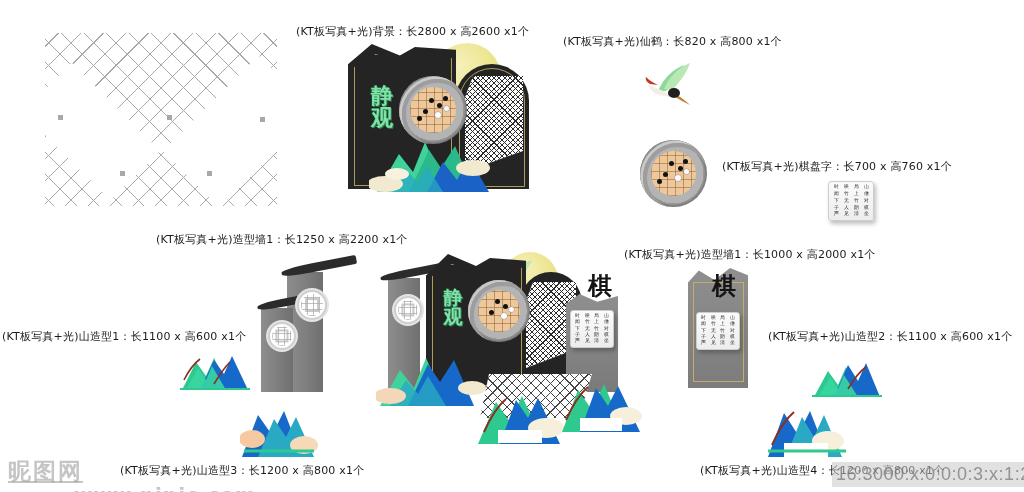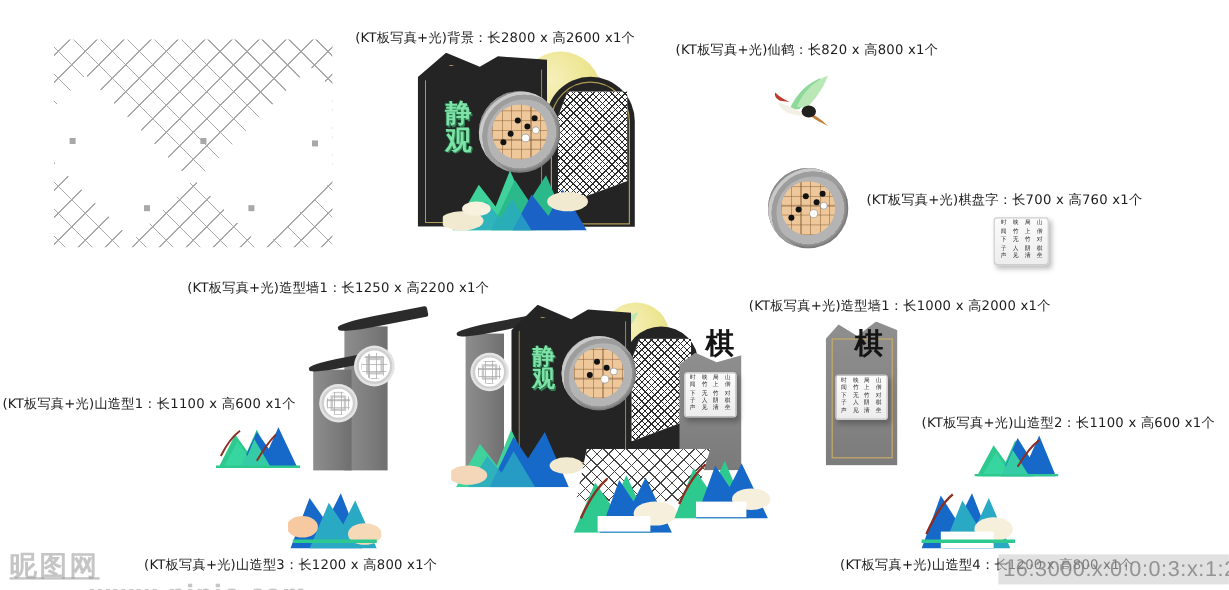--- a/index.html
+++ b/index.html
@@ -346,21 +346,21 @@
     <svg viewBox="0 0 70 40" preserveAspectRatio="none">
       <path d="M2 40 L16 12 L26 26 L34 8 L50 40 Z" fill="#2ec98e"></path>
       <path d="M20 40 L34 10 L44 24 L52 6 L68 40 Z" fill="#1668c9"></path>
       <path d="M6 40 L18 18 L26 30 L32 16 L46 40 Z" fill="#39d6a2" opacity=".9"></path>
       <path d="M4 30 C10 18 16 12 20 9" stroke="#8b2f22" stroke-width="1.6" fill="none"></path>
       <path d="M34 34 C40 24 46 16 50 12" stroke="#8b2f22" stroke-width="1.6" fill="none"></path>
       <path d="M0 39 L70 39" stroke="#2ec98e" stroke-width="2"></path>
     </svg>
   </div>
 
-  <div class="lbl" style="left:768px;top:345px;">(KT板写真+光)山造型2：长1100  x  高600 x1个</div>
+  <div class="lbl" style="left:768px;top:329px;">(KT板写真+光)山造型2：长1100  x  高600 x1个</div>
 
   <div class="mt" style="left:812px;top:357px;width:70px;height:40px;">
     <svg viewBox="0 0 70 40" preserveAspectRatio="none">
       <path d="M2 40 L16 14 L26 28 L34 10 L50 40 Z" fill="#2ec98e"></path>
       <path d="M22 40 L36 8 L46 24 L54 6 L68 40 Z" fill="#1668c9"></path>
       <path d="M6 40 L18 20 L26 32 L32 18 L46 40 Z" fill="#39d6a2" opacity=".9"></path>
       <path d="M36 32 C42 22 48 14 54 10" stroke="#8b2f22" stroke-width="1.6" fill="none"></path>
       <path d="M0 39 L70 39" stroke="#2ec98e" stroke-width="2"></path>
     </svg>
   </div>

